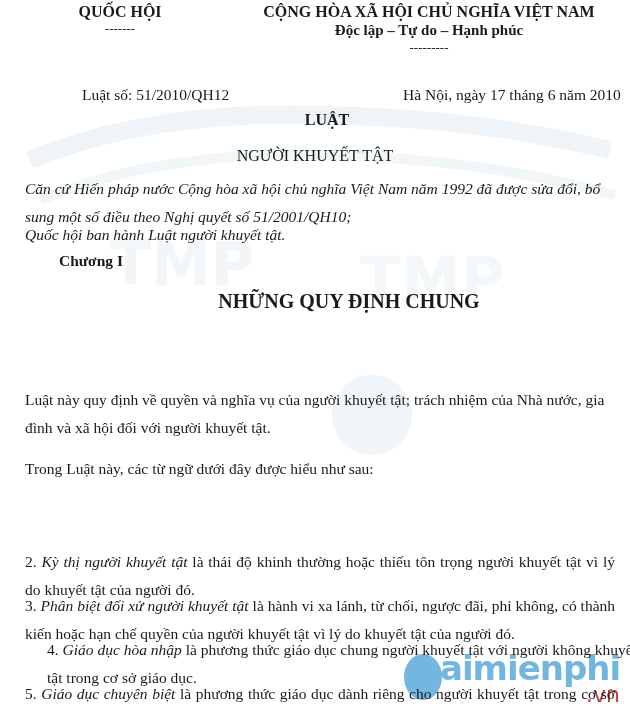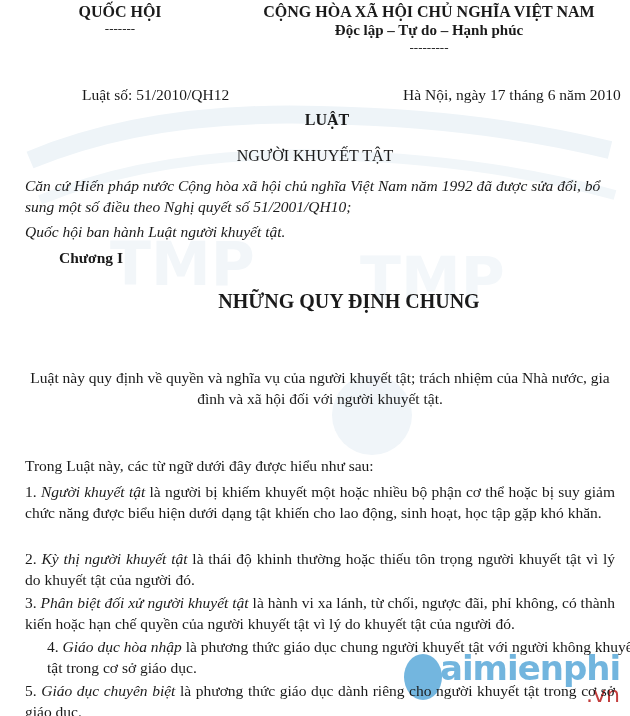--- a/index.html
+++ b/index.html
@@ -42,21 +42,21 @@
     .lawno { left: 50px; top: 86px; font-size: 15.5px; margin-left: 32px; }
     .date { left: 363px; top: 86px; font-size: 15.5px; margin-left: 40px; }
 
     .title { left: 12px; width: 630px; top: 111px; text-align: center; font-weight: bold; font-size: 16px; }
     .subtitle { left: 0; width: 630px; top: 147px; text-align: center; font-size: 16px; }
 
     .para {
       position: absolute;
       left: 25px;
       width: 590px;
-      line-height: 21px;
+      line-height: 28px;
       font-size: 15.5px;
     }
     .justify { text-align: justify; }
 
     
     .wm-bg {
       position: absolute;
       pointer-events: none;
     }
     .wm-logo {
@@ -130,27 +130,24 @@
 
     <div class="abs title">LUẬT</div>
     <div class="abs subtitle">NGƯỜI KHUYẾT TẬT</div>
 
     <div class="para ital" style="top:175px;">Căn cứ Hiến pháp nước Cộng hòa xã hội chủ nghĩa Việt Nam năm 1992 đã được sửa đổi, bổ sung một số điều theo Nghị quyết số 51/2001/QH10;</div>
     <div class="para ital" style="top:221px;">Quốc hội ban hành Luật người khuyết tật.</div>
 
     <div class="para bold" style="top:247px;">Chương I</div>
     <div class="abs bold" style="left:0;width:630px;top:290px;text-align:center;font-size:20px;">NHỮNG QUY ĐỊNH CHUNG</div>
 
-    <div class="para" style="top:367px;text-align:center;">Luật này quy định về quyền và nghĩa vụ của người khuyết tật; trách nhiệm của Nhà nước, gia đình và xã hội đối với người khuyết tật.</div>
+    <div class="para" style="top:386px;">Luật này quy định về quyền và nghĩa vụ của người khuyết tật; trách nhiệm của Nhà nước, gia đình và xã hội đối với người khuyết tật.</div>
 
     <div class="para" style="top:455px;">Trong Luật này, các từ ngữ dưới đây được hiểu như sau:</div>
 
-    <div class="para justify" style="top:481px;">
-      <span>1. </span><span class="ital">Người khuyết tật</span><span> là người bị khiếm khuyết một hoặc nhiều bộ phận cơ thể hoặc bị suy giảm chức năng được biểu hiện dưới dạng tật khiến cho lao động, sinh hoạt, học tập gặp khó khăn.</span>
-    </div>
 
     <div class="para justify" style="top:548px;">
       <span>2. </span><span class="ital">Kỳ thị người khuyết tật</span><span> là thái độ khinh thường hoặc thiếu tôn trọng người khuyết tật vì lý do khuyết tật của người đó.</span>
     </div>
 
     <div class="para justify" style="top:592px;">
       <span>3. </span><span class="ital">Phân biệt đối xử người khuyết tật</span><span> là hành vi xa lánh, từ chối, ngược đãi, phỉ không, có thành kiến hoặc hạn chế quyền của người khuyết tật vì lý do khuyết tật của người đó.</span>
     </div>
 
     <div class="para justify" style="top:636px;margin-left:22px;">

